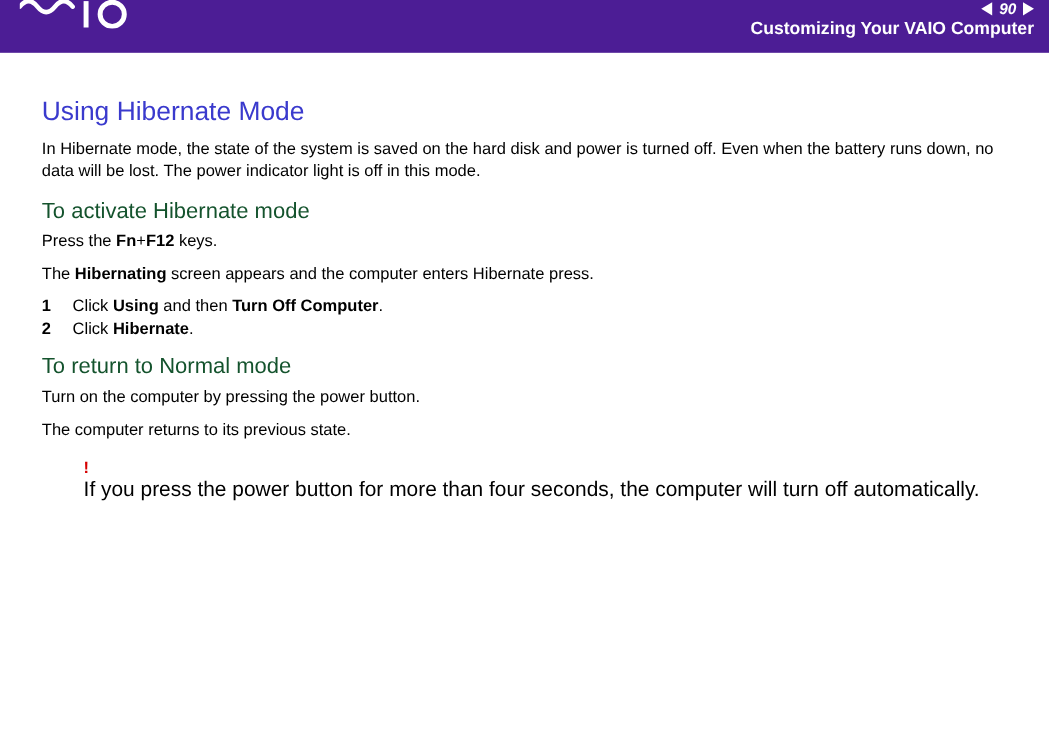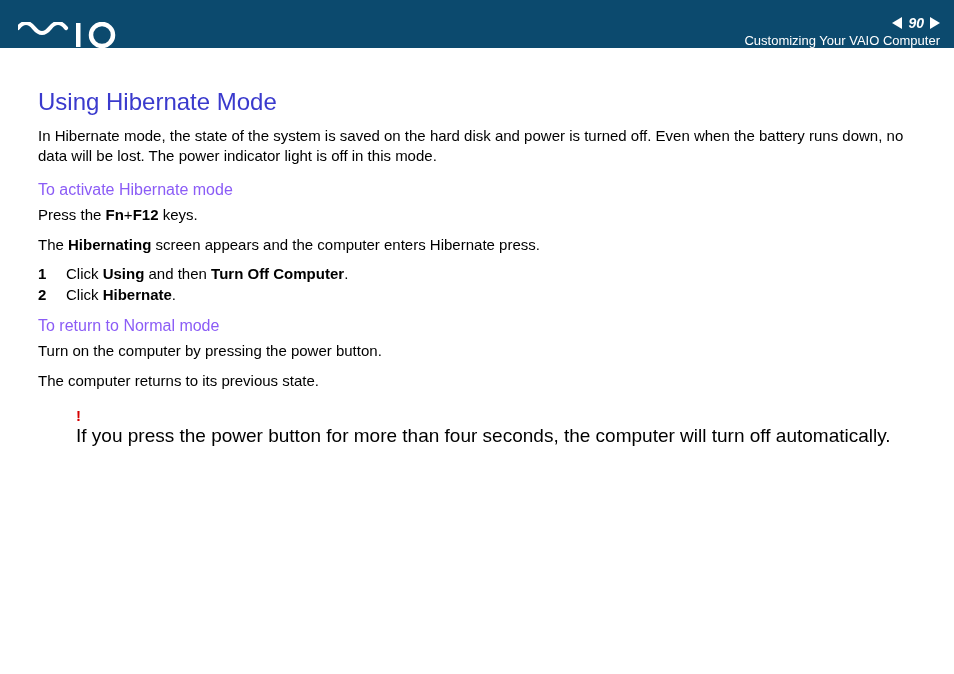--- a/index.html
+++ b/index.html
@@ -5,25 +5,25 @@
   body {
     margin: 0;
     padding: 0;
     font-family: Arial, Helvetica, sans-serif;
     font-size: 15px;
     color: #000;
     background: #fff;
     width: 954px;
   }
   .header {
-    background: #0c4a6e;
+    background: #4c1d95;
     color: #fff;
     height: 48px;
     display: flex;
-    align-items: flex-end;
+    align-items: flex-start;
     justify-content: space-between;
     padding: 0 14px 0 18px;
   }
   .logo {
     display: flex;
     align-items: center;
   }
   .logo svg { display: block; }
   .header-right {
     display: flex;
@@ -40,37 +40,37 @@
     font-size: 14px;
   }
   .page-nav .tri {
     width: 0; height: 0;
     border-top: 6px solid transparent;
     border-bottom: 6px solid transparent;
   }
   .page-nav .tri-left { border-right: 10px solid #fff; }
   .page-nav .tri-right { border-left: 10px solid #fff; }
   .section-label {
-    font-size: 13px;
-    font-weight: normal;
+    font-size: 16px;
+    font-weight: bold;
   }
   .content {
     padding: 40px 37px 30px 38px;
   }
   h1.title {
     color: #3a3acd;
     font-weight: normal;
     font-size: 24px;
     margin: 0 0 10px 0;
   }
   p { margin: 4px 0 10px 0; line-height: 1.35; }
   h2.subhead {
-    color: #8b5cf6;
+    color: #14532d;
     font-weight: normal;
-    font-size: 16px;
+    font-size: 20px;
     margin: 14px 0 6px 0;
   }
   .numlist {
     list-style: none;
     padding: 0;
     margin: 4px 0 10px 0;
   }
   .numlist li {
     display: flex;
     margin: 4px 0;

